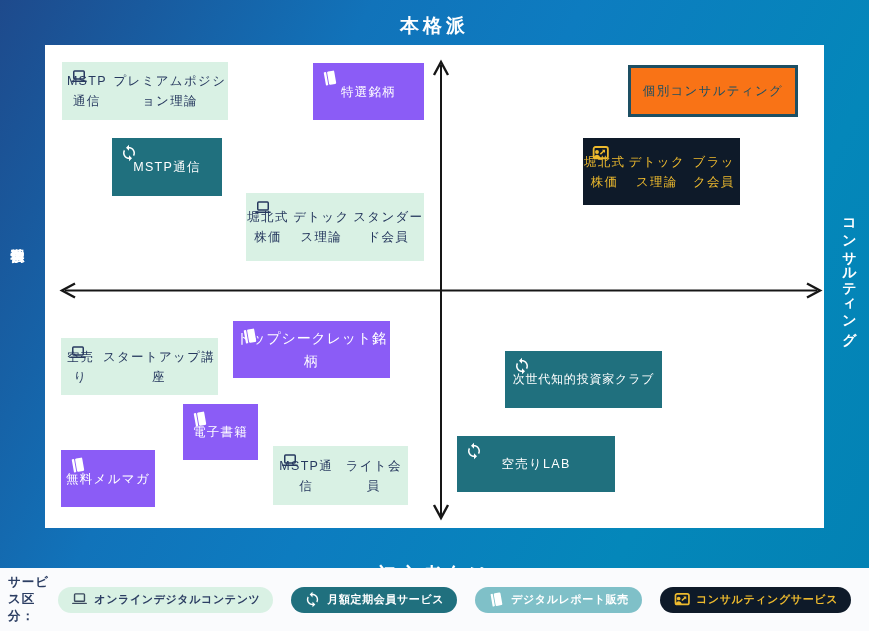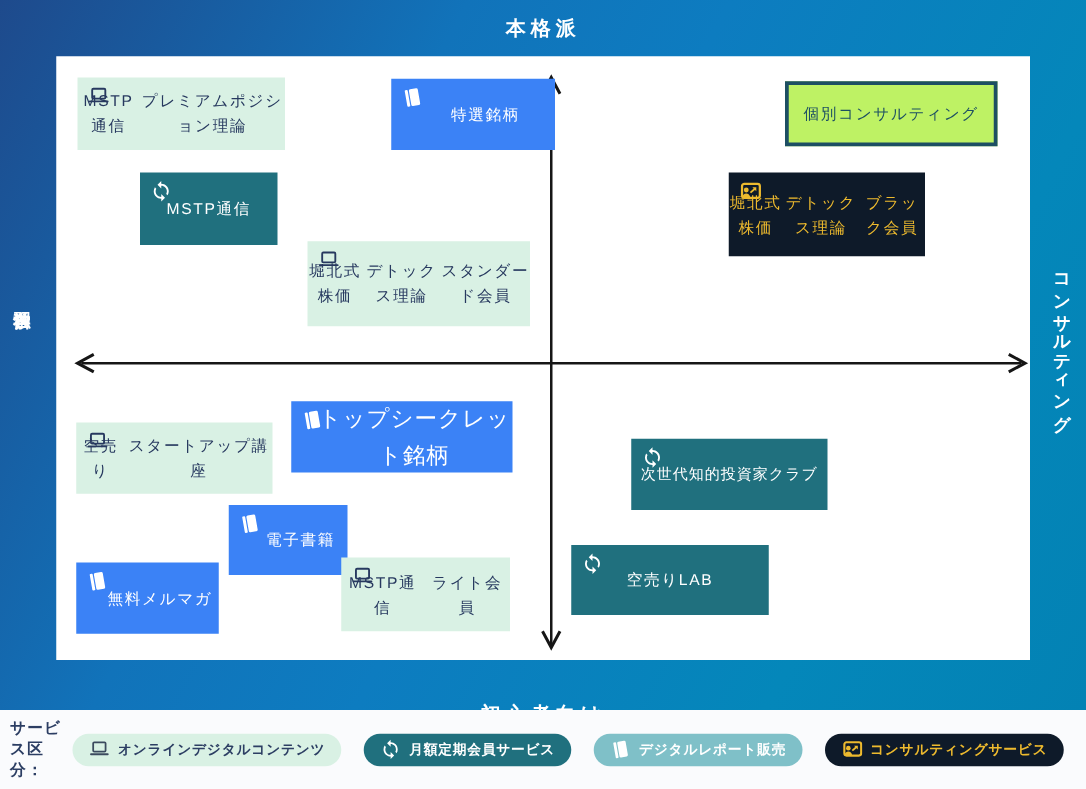--- a/index.html
+++ b/index.html
@@ -4,36 +4,36 @@
 <style>
   html,body{margin:0;padding:0;}
   body{
     width:869px;height:631px;position:relative;overflow:hidden;
     font-family:"Liberation Sans","DejaVu Sans",sans-serif;
     background:#fafbfd;
   }
   .stage{position:absolute;left:0;top:0;width:869px;height:568px;
     background:linear-gradient(118deg,#1e4a8c 0%,#1173ba 32%,#0d7cc0 50%,#0487ba 78%,#0382b4 100%);}
   .chart-area{position:absolute;left:45px;top:45px;width:779px;height:483px;background:#ffffff;}
-  .axis-label{position:absolute;color:#ffffff;font-weight:bold;font-size:16px;letter-spacing:4px;}
+  .axis-label{position:absolute;color:#ffffff;font-weight:bold;font-size:19px;letter-spacing:4px;}
   .axis-label.vert{writing-mode:vertical-rl;text-orientation:upright;letter-spacing:0;line-height:1;}
   #label-top{top:13px;left:0;width:869px;text-align:center;}
   #label-bottom{top:562px;left:0;width:869px;text-align:center;}
   #label-left{left:11px;top:238px;font-size:14px;}
   #label-right{right:12px;top:210px;font-size:14px;}
   .axes-svg{position:absolute;left:0;top:0;}
   .box{position:absolute;display:flex;justify-content:center;align-items:center;
     text-align:center;font-weight:normal;font-size:12.5px;line-height:1.6;letter-spacing:1.3px;}
   .box .icon{position:absolute;top:6px;left:8px;width:18px;height:18px;}
   .box .icon svg{width:100%;height:100%;display:block;}
   .box.online{background:#d9f1e4;color:#27395f;}
-  .box.report{background:#3b82f6;color:#ffffff;padding-left:20px;}
+  .box.report{background:#8b5cf6;color:#ffffff;}
   .box.subscription{background:#20707e;color:#ffffff;}
   .box.consulting{background:#0e1a29;color:#edba2e;}
-  .box.outline{background:#bef264;border:3px solid #1d4f63;color:#1d4f63;}
+  .box.outline{background:#f97316;border:3px solid #1d4f63;color:#1d4f63;}
   .legend{position:absolute;left:0;top:568px;width:869px;height:63px;background:#fafbfd;
     display:flex;align-items:center;padding-left:8px;box-sizing:border-box;}
   .legend-prefix{color:#2c3e63;font-weight:bold;font-size:12.5px;letter-spacing:1px;margin-right:6px;}
   .pill{height:26px;border-radius:13px;display:flex;align-items:center;justify-content:center;
     font-weight:bold;font-size:11px;letter-spacing:0.6px;padding:0 13px;margin-right:18px;white-space:nowrap;}
   .pill .icon{width:17px;height:17px;margin-right:6px;flex:0 0 auto;}
   .pill .icon svg{width:100%;height:100%;display:block;}
   .pill.online{background:#d9f1e4;color:#2c3e63;}
   .pill.subscription{background:#20707e;color:#ffffff;}
   .pill.report{background:#7fc0c8;color:#ffffff;}
@@ -127,21 +127,21 @@
       <span class="icon">
         <svg viewBox="0 0 24 24" fill="none" stroke="currentColor">
             <rect x="5" y="4" width="14" height="10.5" rx="1.2" stroke-width="2"></rect>
             <path d="M2.5 17.5h19" stroke-width="2" stroke-linecap="round"></path>
           </svg>
       </span>
       <span>空売り</span>
       <span>スタートアップ講座</span>
     </div>
 
-    <div class="box report" style="left:188px;top:276px;width:157px;height:57px;font-size:18px;letter-spacing:0.8px;">
+    <div class="box report" style="left:188px;top:276px;width:157px;height:57px;font-size:14px;letter-spacing:0.8px;">
       <span class="icon">
         <svg viewBox="0 0 24 24" fill="currentColor">
             <g transform="rotate(-10 12 12)">
               <rect x="5" y="3" width="3.2" height="18" rx="1"></rect>
               <rect x="9.4" y="3" width="9.6" height="18" rx="1.6"></rect>
             </g>
           </svg>
       </span>
       <span>トップシークレット銘柄</span>
     </div>

